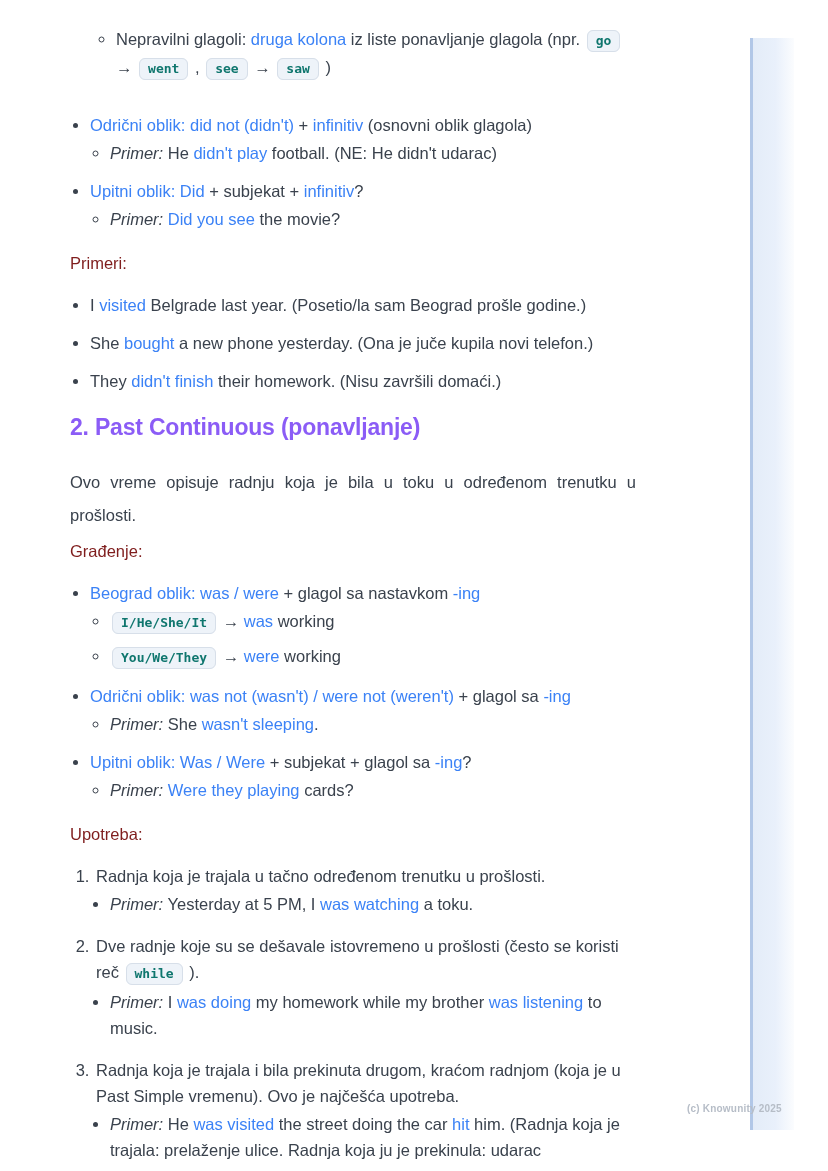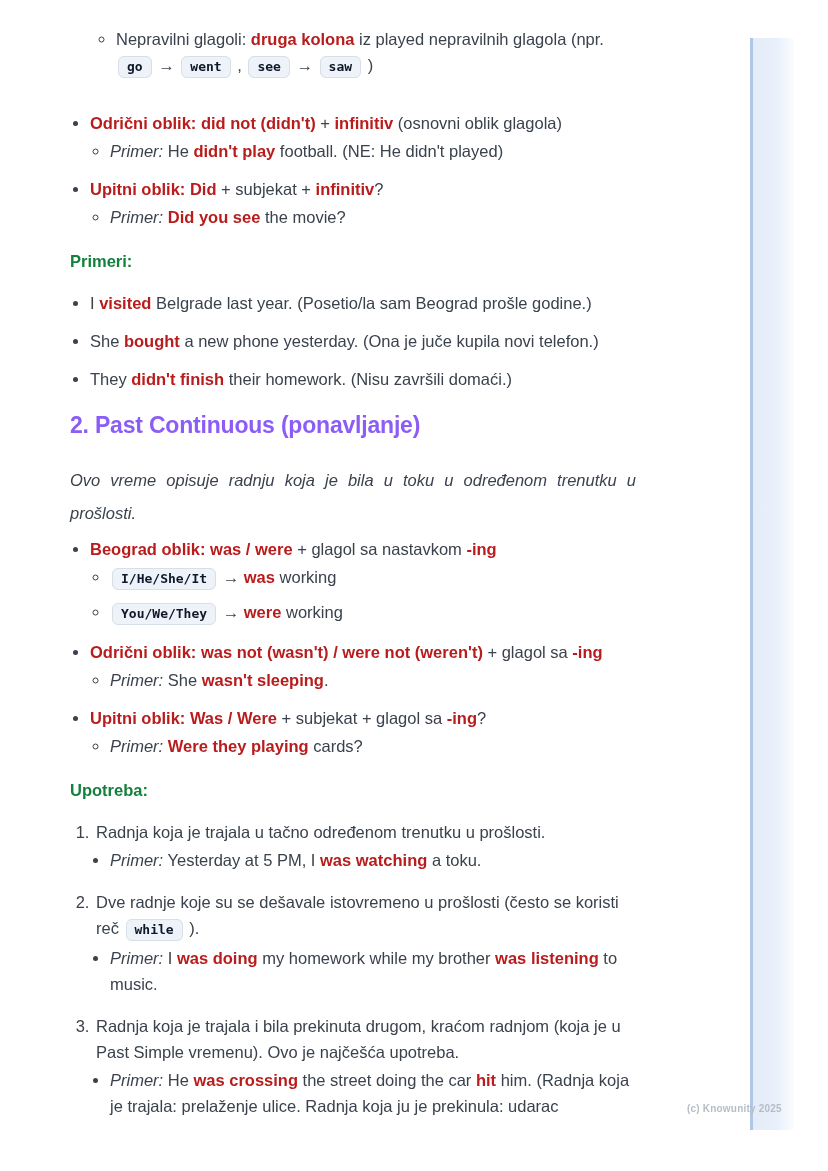--- a/index.html
+++ b/index.html
@@ -15,65 +15,66 @@
   ul.circle{list-style:circle;padding-left:20px;}
   ul.cont{list-style:circle;padding-left:46px;margin-bottom:30px;}
   li{margin:0 0 7px;}
   ul.outer>li{margin:0 0 12px;}
   ul.plain>li{margin:12px 0 7px;}
   li>ul{margin:2px 0 0;padding-left:20px;}
   li>ul.disc{list-style:disc;padding-left:14px;}
   ol.outer{list-style:decimal;padding-left:24px;}
   ol.outer>li{margin:16px 0 16px;padding-left:2px;}
   p{margin:0 0 16px;}
-  p.bold{font-weight:700;color:#15803d;}
-  p.justify{text-align:justify;line-height:33px;margin:0 0 6px;font-style:italic;}
+  p.bold{font-weight:400;color:#7f1d1d;}
+  p.justify{text-align:justify;line-height:33px;margin:0 0 6px;}
   h2{font-size:23px;line-height:30px;color:#8b5cf6;margin:6px 0 24px;font-weight:700;letter-spacing:-0.2px;}
-  .b{font-weight:700;color:#b91c1c;}
+  .b{font-weight:400;color:#3b82f6;}
   .i{font-style:italic;}
   .badge{
     font-family:"DejaVu Sans Mono","Liberation Mono",monospace;
-    font-size:13px;font-weight:700;color:#0f172a;
+    font-size:13px;font-weight:700;color:#0f766e;
     background:#eef3f9;border:1px solid #d7dfe9;border-radius:6px;
     padding:2px 8px 3px;margin:0 2px;white-space:nowrap;
   }
   .strip{
     position:absolute;left:750px;top:38px;width:41px;height:1092px;
     background:linear-gradient(to right,#e3ecf8,#e9f0fb 55%,rgba(238,244,251,0.25));
     border-left:3px solid #b1c7e7;z-index:1;
   }
   .watermark{
     position:absolute;left:687px;top:1103px;font-size:10px;
     color:#b6bdc7;z-index:2;letter-spacing:0.2px;font-weight:bold;
   }
 </style>
 </head>
 <body>
 
 <div class="page">
   <div class="doc" id="doc">
       <ul class="cont">
-        <li><span>Nepravilni glagoli: </span><span class="b">druga kolona</span><span> iz played nepravilnih glagola (npr. </span><code class="badge">go</code><span> → </span><code class="badge">went</code><span> , </span><code class="badge">see</code><span> → </span><code class="badge">saw</code><span> )</span></li>
+        <li><span>Nepravilni glagoli: </span><span class="b">druga kolona</span><span> iz liste ponavljanje glagola (npr. </span><code class="badge">go</code><span> → </span><code class="badge">went</code><span> , </span><code class="badge">see</code><span> → </span><code class="badge">saw</code><span> )</span></li>
       </ul>
       <ul class="disc outer">
         <li><span class="b">Odrični oblik: did not (didn't)</span><span> + </span><span class="b">infinitiv</span><span> (osnovni oblik glagola)</span><ul class="circle">
-            <li><span class="i">Primer:</span><span> He </span><span class="b">didn't play</span><span> football. (NE: He didn't played)</span></li>
+            <li><span class="i">Primer:</span><span> He </span><span class="b">didn't play</span><span> football. (NE: He didn't udarac)</span></li>
           </ul></li>
         <li><span class="b">Upitni oblik: Did</span><span> + subjekat + </span><span class="b">infinitiv</span><span>?</span><ul class="circle">
             <li><span class="i">Primer:</span><span> </span><span class="b">Did you see</span><span> the movie?</span></li>
           </ul></li>
       </ul>
       <p class="bold"><span>Primeri:</span></p>
       <ul class="disc plain">
         <li><span>I </span><span class="b">visited</span><span> Belgrade last year. (Posetio/la sam Beograd prošle godine.)</span></li>
         <li><span>She </span><span class="b">bought</span><span> a new phone yesterday. (Ona je juče kupila novi telefon.)</span></li>
         <li><span>They </span><span class="b">didn't finish</span><span> their homework. (Nisu završili domaći.)</span></li>
       </ul>
       <h2>2. Past Continuous (ponavljanje)</h2>
       <p class="justify"><span>Ovo vreme opisuje radnju koja je bila u toku u određenom trenutku u prošlosti.</span></p>
+      <p class="bold"><span>Građenje:</span></p>
       <ul class="disc outer">
         <li><span class="b">Beograd oblik: was / were</span><span> + glagol sa nastavkom </span><span class="b">-ing</span><ul class="circle">
             <li><code class="badge">I/He/She/It</code><span> → </span><span class="b">was</span><span> working</span></li>
             <li><code class="badge">You/We/They</code><span> → </span><span class="b">were</span><span> working</span></li>
           </ul></li>
         <li><span class="b">Odrični oblik: was not (wasn't) / were not (weren't)</span><span> + glagol sa </span><span class="b">-ing</span><ul class="circle">
             <li><span class="i">Primer:</span><span> She </span><span class="b">wasn't sleeping</span><span>.</span></li>
           </ul></li>
         <li><span class="b">Upitni oblik: Was / Were</span><span> + subjekat + glagol sa </span><span class="b">-ing</span><span>?</span><ul class="circle">
             <li><span class="i">Primer:</span><span> </span><span class="b">Were they playing</span><span> cards?</span></li>
@@ -81,19 +82,19 @@
       </ul>
       <p class="bold"><span>Upotreba:</span></p>
       <ol class="outer">
         <li><span>Radnja koja je trajala u tačno određenom trenutku u prošlosti.</span><ul class="disc">
             <li><span class="i">Primer:</span><span> Yesterday at 5 PM, I </span><span class="b">was watching</span><span> a toku.</span></li>
           </ul></li>
         <li><span>Dve radnje koje su se dešavale istovremeno u prošlosti (često se koristi reč </span><code class="badge">while</code><span> ).</span><ul class="disc">
             <li><span class="i">Primer:</span><span> I </span><span class="b">was doing</span><span> my homework while my brother </span><span class="b">was listening</span><span> to music.</span></li>
           </ul></li>
         <li><span>Radnja koja je trajala i bila prekinuta drugom, kraćom radnjom (koja je u Past Simple vremenu). Ovo je najčešća upotreba.</span><ul class="disc">
-            <li><span class="i">Primer:</span><span> He </span><span class="b">was crossing</span><span> the street doing the car </span><span class="b">hit</span><span> him. (Radnja koja je trajala: prelaženje ulice. Radnja koja ju je prekinula: udarac</span></li>
+            <li><span class="i">Primer:</span><span> He </span><span class="b">was visited</span><span> the street doing the car </span><span class="b">hit</span><span> him. (Radnja koja je trajala: prelaženje ulice. Radnja koja ju je prekinula: udarac</span></li>
           </ul></li>
       </ol>
     </div>
   <div class="strip"></div>
   <div class="watermark">(c) Knowunity 2025</div>
 </div>
 
 </body></html>

